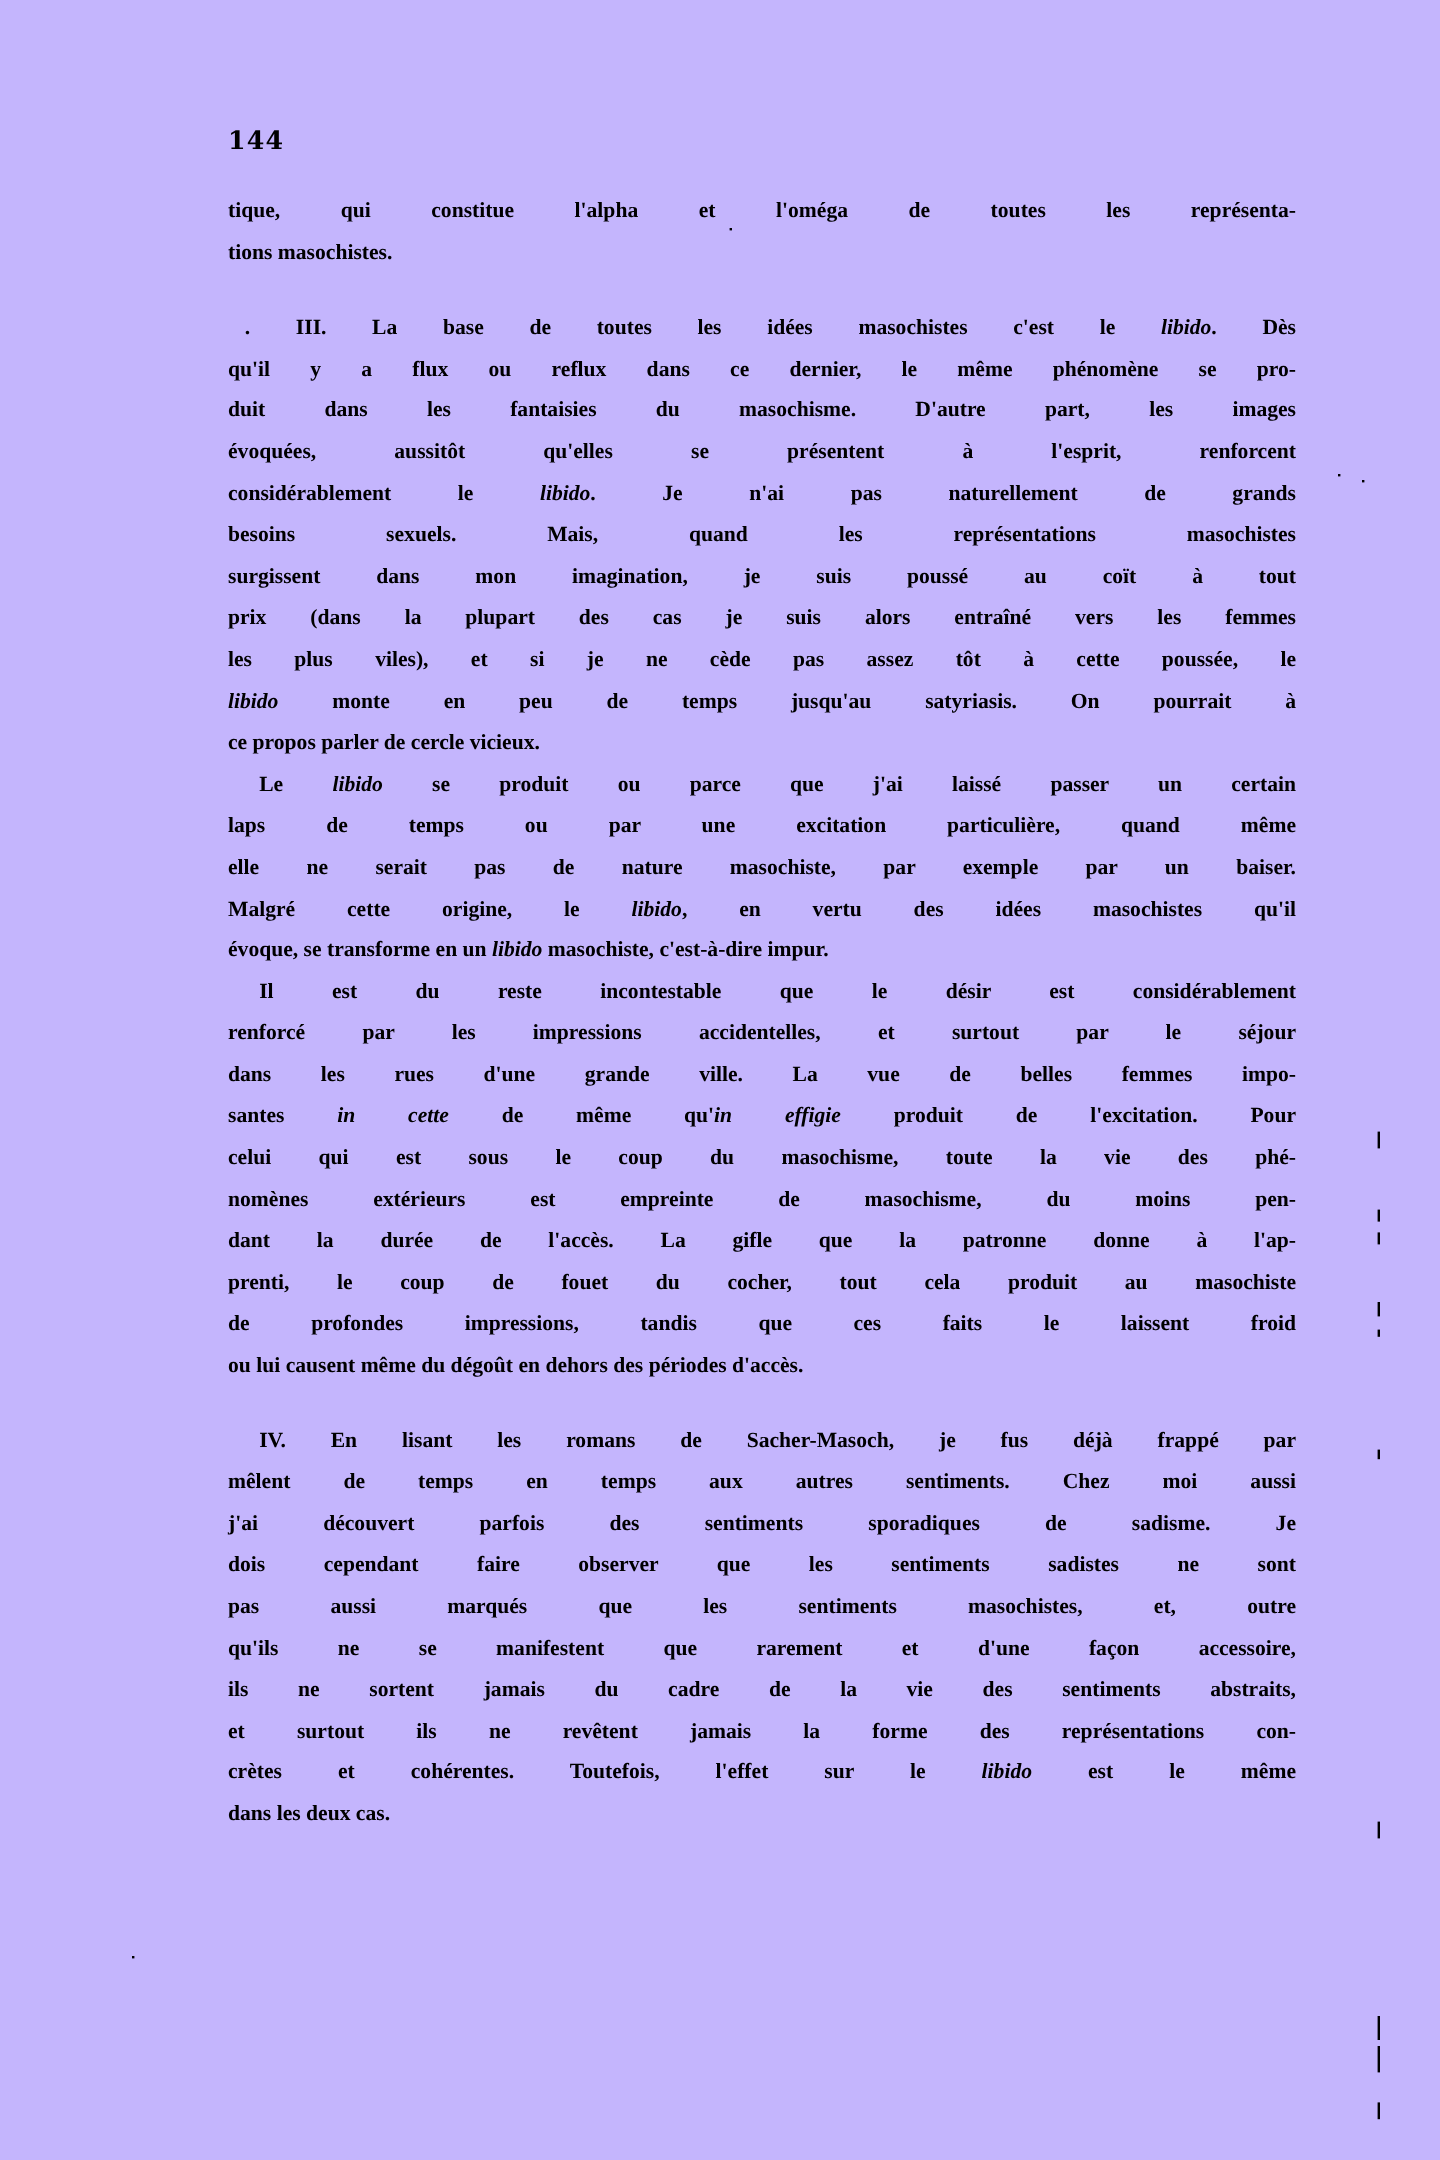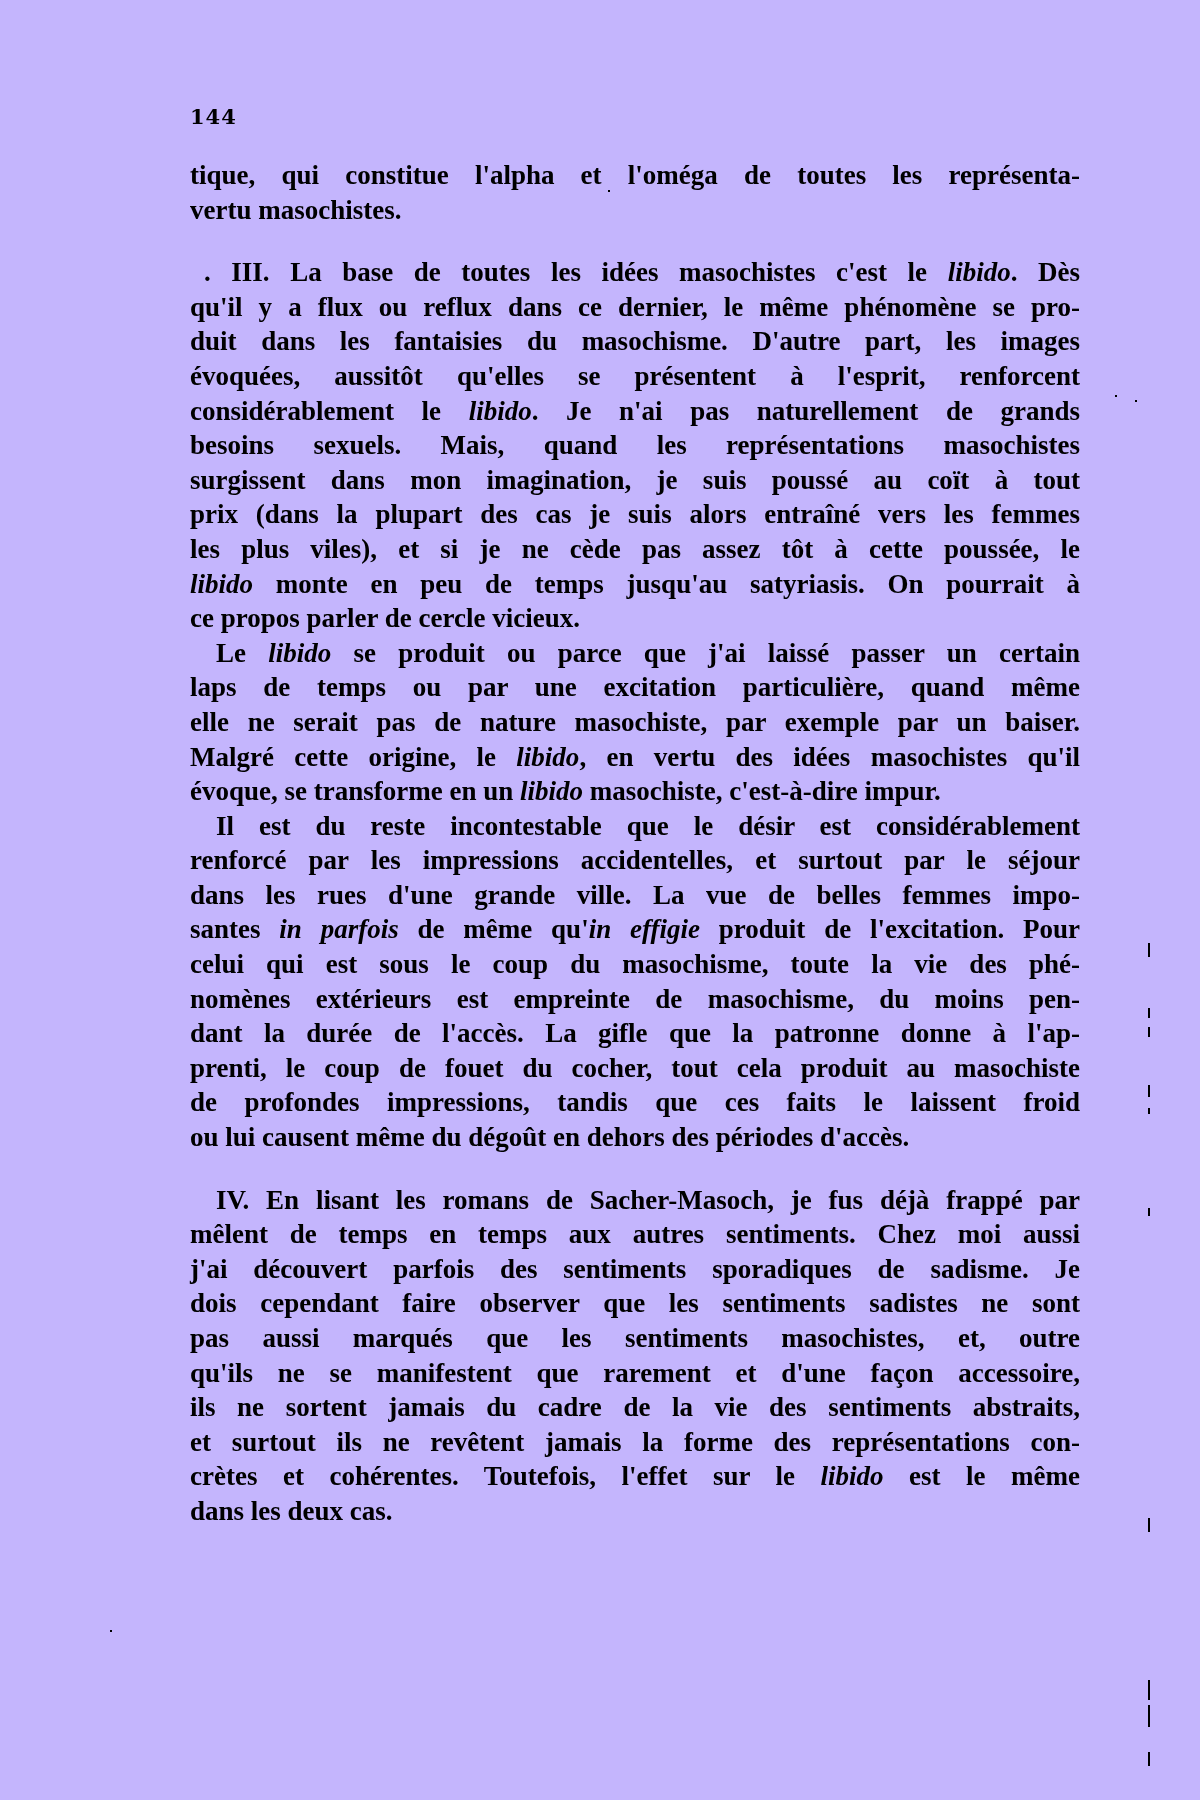--- a/index.html
+++ b/index.html
@@ -3,42 +3,42 @@
 <meta charset="utf-8">
 <style>
   html, body { margin: 0; padding: 0; background: #ffffff; }
   body { width: 1200px; height: 1800px; position: relative; overflow: hidden; color: #000; }
   .page { position: absolute; left: 0; top: 0; width: 1200px; height: 1800px; background: #c4b5fd; }
   .running-head { position: absolute; top: 104px; left: 190px; width: 890px; height: 30px;
     font-family: "DejaVu Serif", serif; font-weight: bold; font-size: 21px; }
   .page-number { position: absolute; left: 0; top: 0; letter-spacing: 1px; }
   .book-title { position: absolute; left: 0; right: 0; top: 0; text-align: center; letter-spacing: 2px; padding-left: 10px; }
   .body-text { position: absolute; left: 190px; top: 158px; width: 890px;
-    font-family: "Liberation Serif", serif; font-weight: bold; font-size: 27px; line-height: 34.6px; }
+    font-family: "Liberation Serif", serif; font-weight: bold; font-size: 18px; line-height: 34.6px; }
   .line { display: block; white-space: nowrap; text-align: justify; text-align-last: justify; height: 34.6px; }
   .line.last { text-align-last: left; }
   .line.indent { padding-left: 26px; }
   .line.indent-sm { padding-left: 14px; }
   .gap-sm { height: 28px; }
   em { font-style: italic; }
   .margin-mark { position: absolute; left: 1148px; width: 2px; background: #000; }
   .dot { position: absolute; width: 2px; height: 2px; background: #000; }
 </style>
 </head>
 <body>
 
 <div class="page">
   <div class="running-head">
     <span class="page-number">144</span>
   </div>
 
   <div class="body-text">
     <div>
         <span class="line">tique, qui constitue l'alpha et l'oméga de toutes les représenta-</span>
-        <span class="line last">vertu masochistes.</span>
+        <span class="line last">tions masochistes.</span>
       </div>
     <div class="gap-sm"></div>
     <div>
         <span class="line indent-sm">. III. La base de toutes les idées masochistes c'est le <em>libido</em>. Dès</span>
         <span class="line">qu'il y a flux ou reflux dans ce dernier, le même phénomène se pro-</span>
         <span class="line">duit dans les fantaisies du masochisme. D'autre part, les images</span>
         <span class="line">évoquées, aussitôt qu'elles se présentent à l'esprit, renforcent</span>
         <span class="line">considérablement le <em>libido</em>. Je n'ai pas naturellement de grands</span>
         <span class="line">besoins sexuels. Mais, quand les représentations masochistes</span>
         <span class="line">surgissent dans mon imagination, je suis poussé au coït à tout</span>
@@ -51,21 +51,21 @@
         <span class="line indent">Le <em>libido</em> se produit ou parce que j'ai laissé passer un certain</span>
         <span class="line">laps de temps ou par une excitation particulière, quand même</span>
         <span class="line">elle ne serait pas de nature masochiste, par exemple par un baiser.</span>
         <span class="line">Malgré cette origine, le <em>libido</em>, en vertu des idées masochistes qu'il</span>
         <span class="line last">évoque, se transforme en un <em>libido</em> masochiste, c'est-à-dire impur.</span>
       </div>
     <div>
         <span class="line indent">Il est du reste incontestable que le désir est considérablement</span>
         <span class="line">renforcé par les impressions accidentelles, et surtout par le séjour</span>
         <span class="line">dans les rues d'une grande ville. La vue de belles femmes impo-</span>
-        <span class="line">santes <em>in parfois</em> de même qu'<em>in effigie</em> produit de l'excitation. Pour</span>
+        <span class="line">santes <em>in cette</em> de même qu'<em>in effigie</em> produit de l'excitation. Pour</span>
         <span class="line">celui qui est sous le coup du masochisme, toute la vie des phé-</span>
         <span class="line">nomènes extérieurs est empreinte de masochisme, du moins pen-</span>
         <span class="line">dant la durée de l'accès. La gifle que la patronne donne à l'ap-</span>
         <span class="line">prenti, le coup de fouet du cocher, tout cela produit au masochiste</span>
         <span class="line">de profondes impressions, tandis que ces faits le laissent froid</span>
         <span class="line last">ou lui causent même du dégoût en dehors des périodes d'accès.</span>
       </div>
     <div class="gap-sm"></div>
     <div>
         <span class="line indent">IV. En lisant les romans de Sacher-Masoch, je fus déjà frappé par</span>

